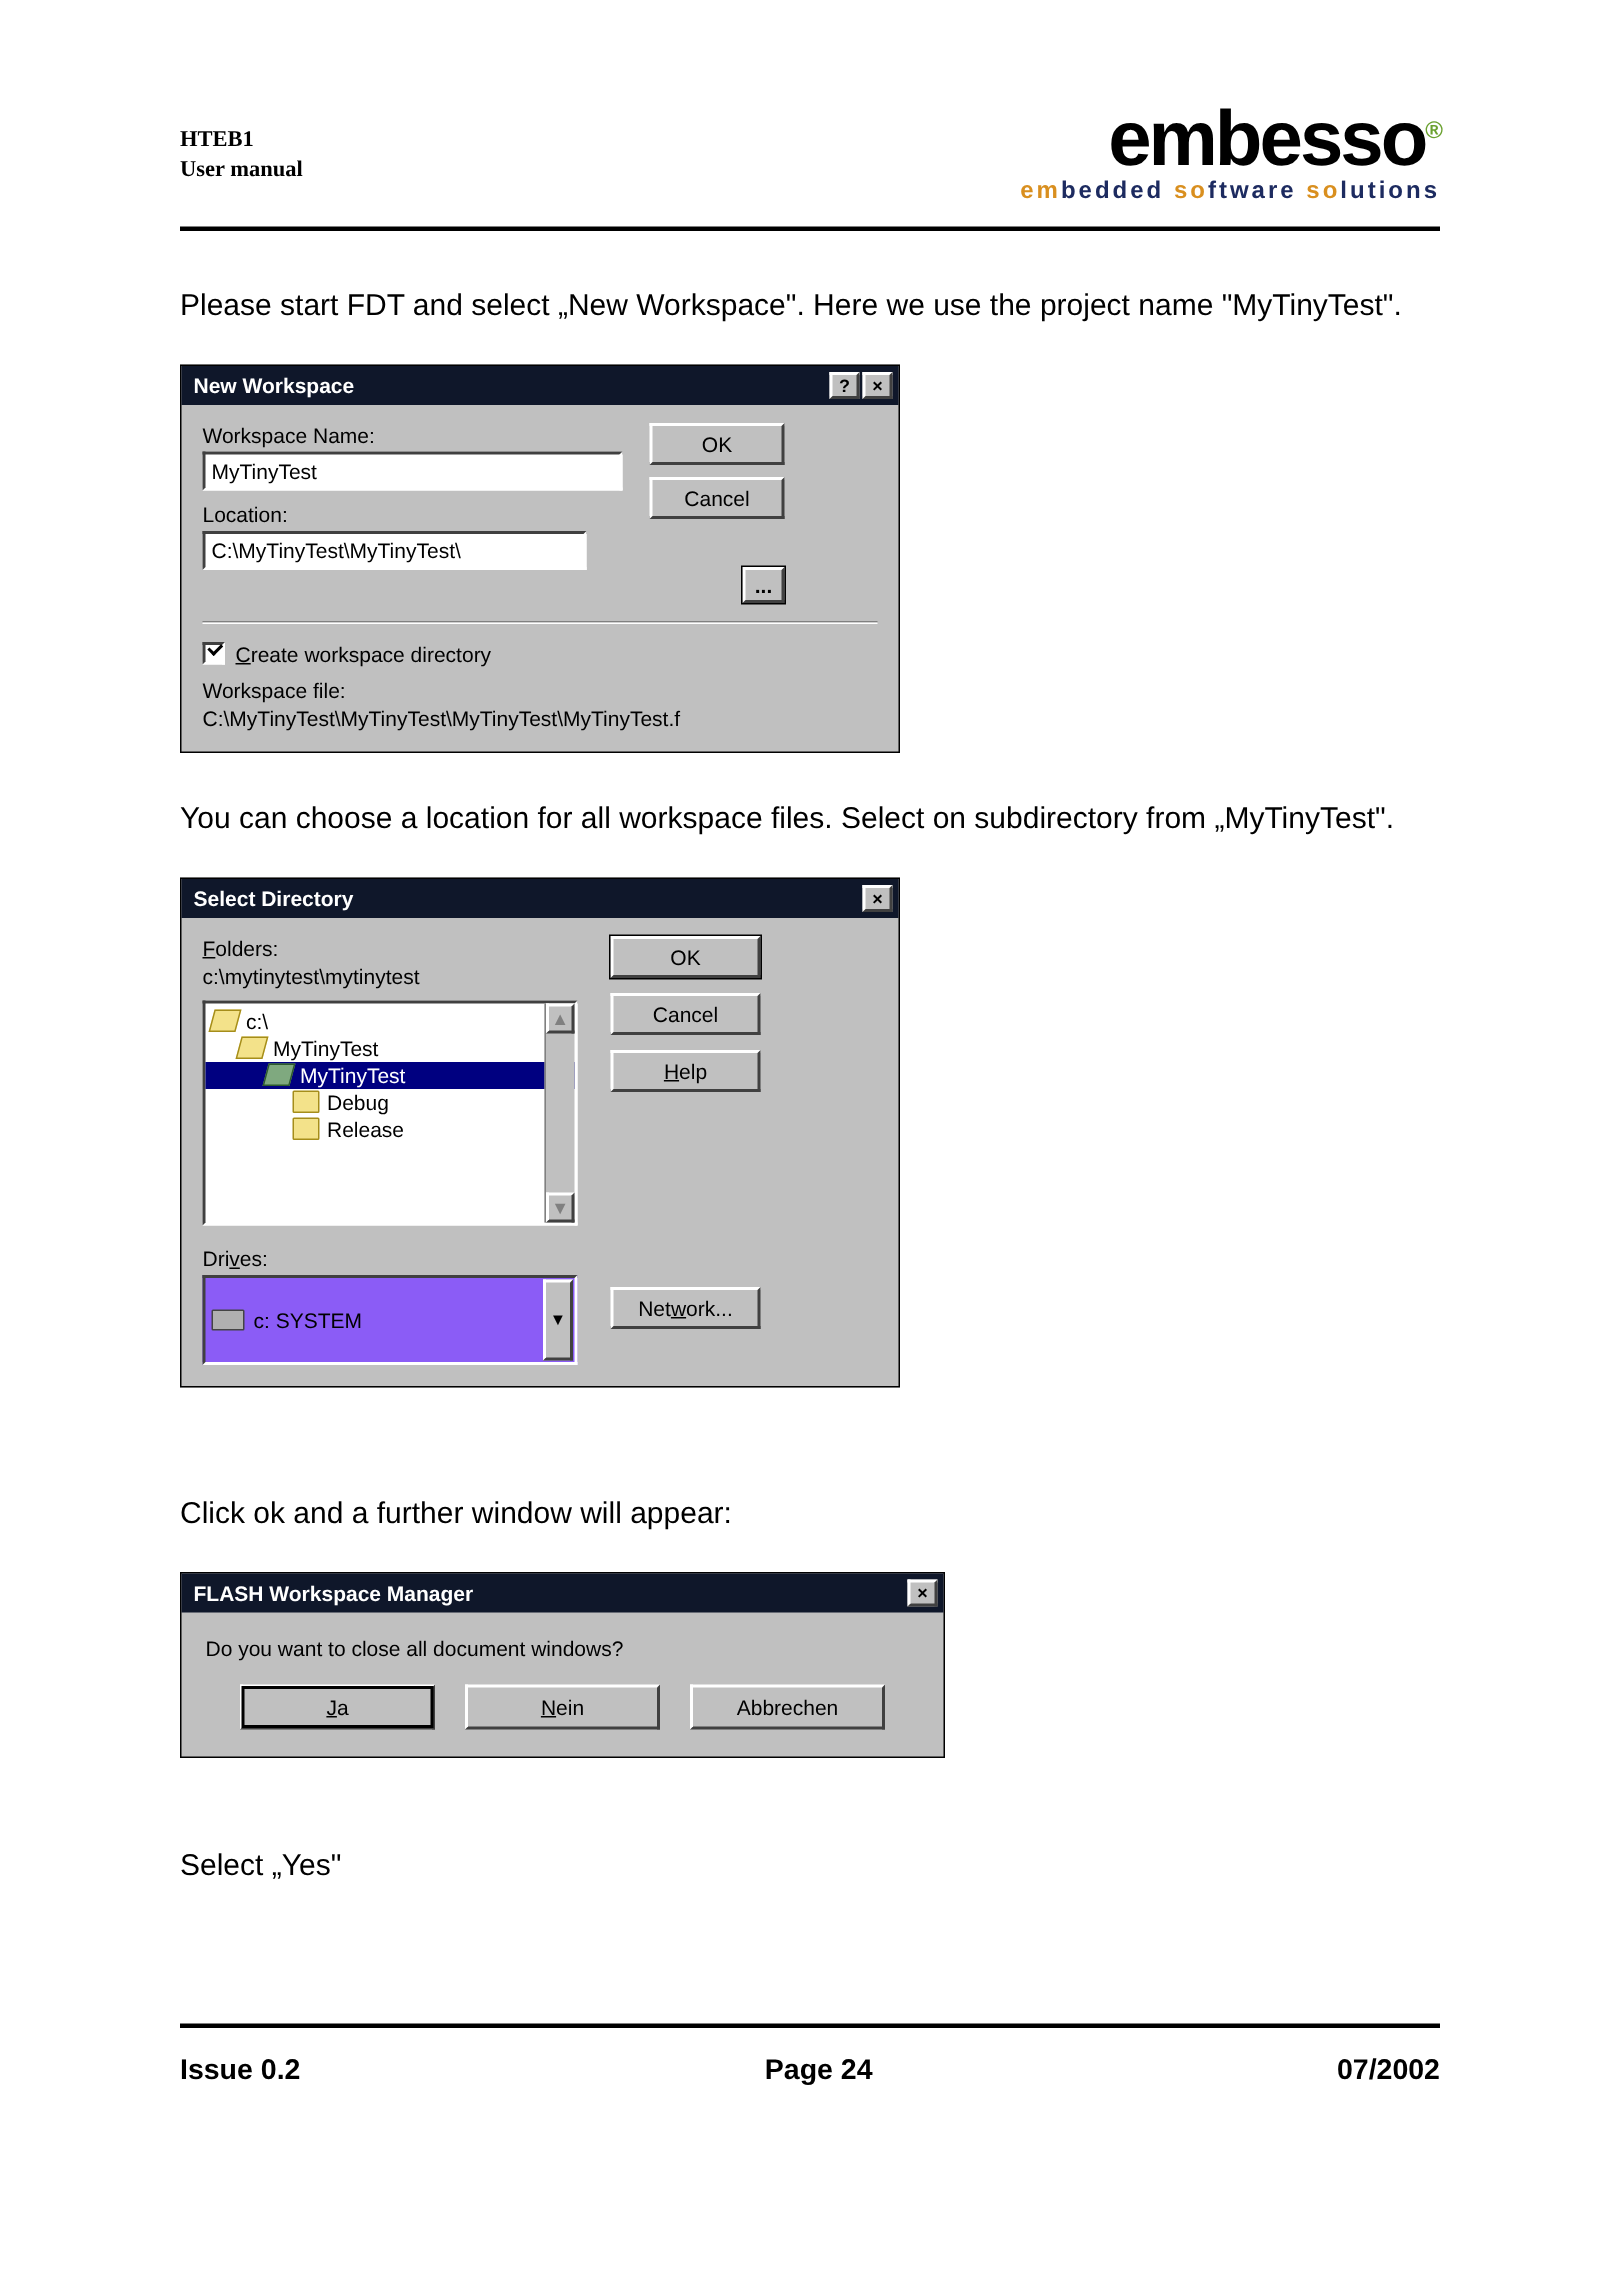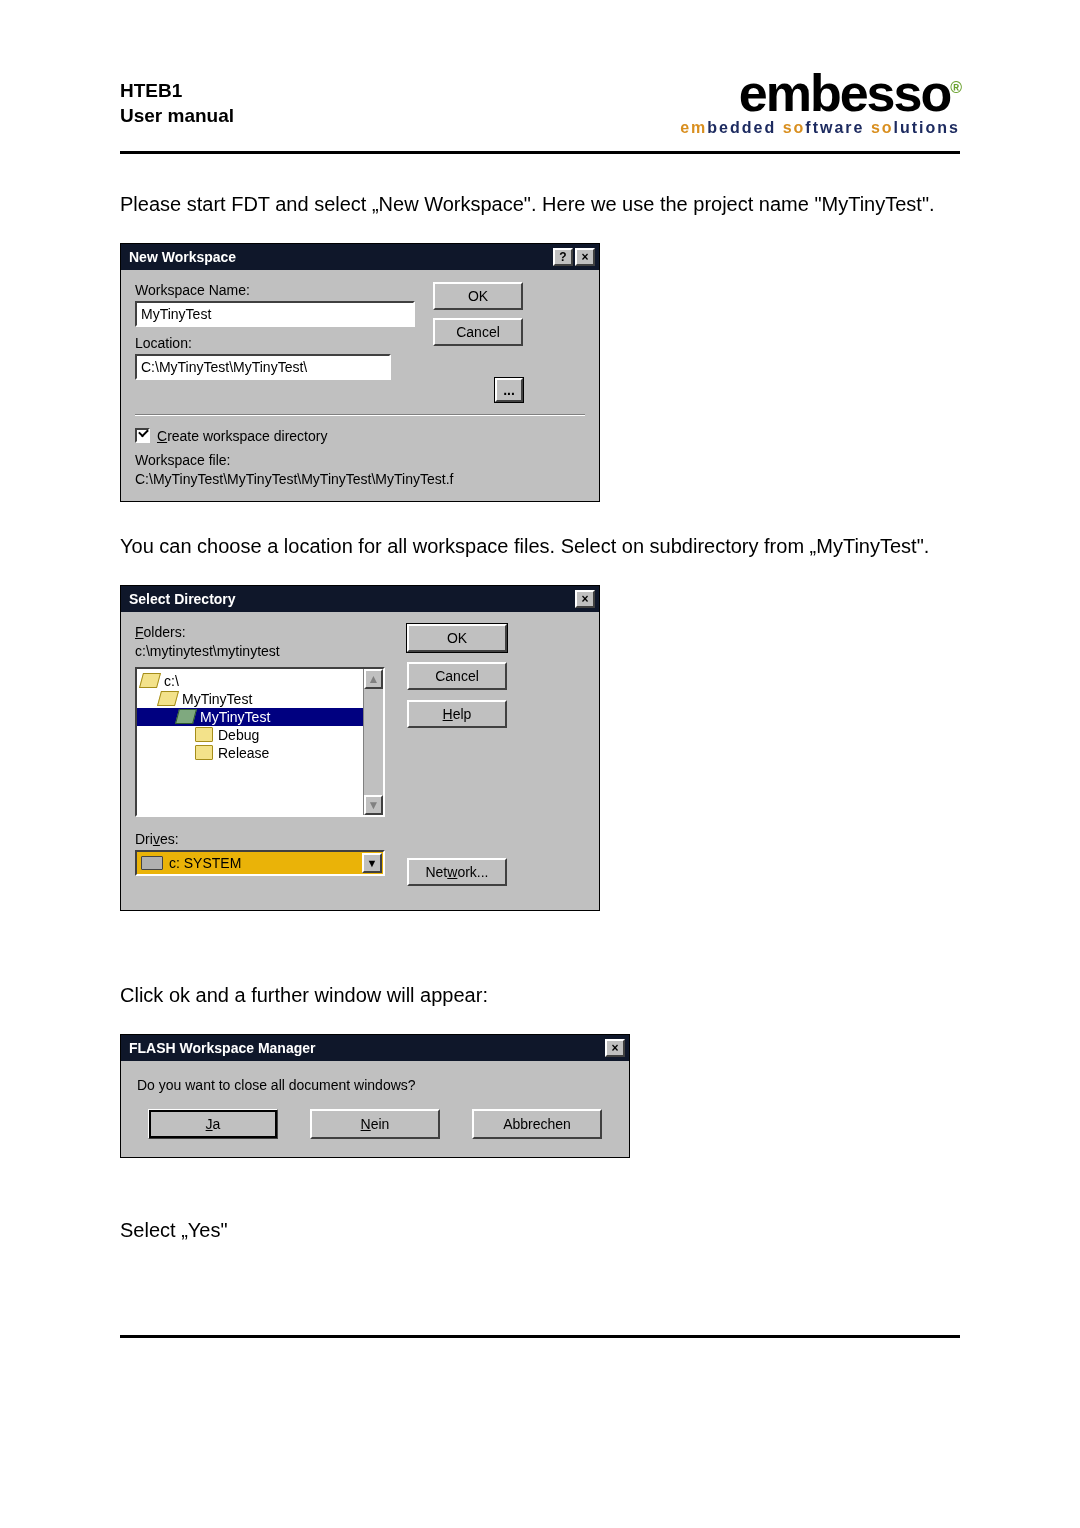--- a/index.html
+++ b/index.html
@@ -13,21 +13,21 @@
   }
   .page {
     padding: 70px 120px 60px 120px;
   }
   .header-row {
     display: flex;
     justify-content: space-between;
     align-items: center;
     margin-bottom: 8px;
   }
-  .header-text { font-weight: bold; font-size: 19px; line-height: 1.35; }
+  .header-text { font-weight: bold; font-size: 15px; line-height: 1.35; font-family: Liberation Serif, serif; }
   .logo { text-align: right; }
   .logo-top { font-size: 52px; font-weight: 900; letter-spacing: -2px; line-height: 0.9; }
   .logo-top .trademark { font-size: 16px; color: #6aa12f; vertical-align: super; font-weight: bold; }
   .logo-sub { font-size: 16px; letter-spacing: 2px; margin-top: 2px; }
   .logo-sub .orange { color: #d98f1f; font-weight: bold; }
   .logo-sub .dkblue { color: #1d2b60; font-weight: bold; }
   .hr1 { border: none; border-top: 3px solid #000; margin: 14px 0 36px 0; }
   .body-text { font-size: 20px; line-height: 1.45; margin: 0 0 24px 0; }
 
   
@@ -170,45 +170,45 @@
   }
   .scroll-stub .sbtn {
     height: 20px;
     border-top: 2px solid #fff; border-left: 2px solid #fff;
     border-right: 2px solid #404040; border-bottom: 2px solid #404040;
     display: flex; align-items: center; justify-content: center;
     color: #808080; font-size: 12px;
   }
   .sd .right-col .btn { margin-bottom: 10px; width: 100px; }
   .drive-select {
-    background: #eab308;
+    background: #8b5cf6;
     border-top: 2px solid #404040; border-left: 2px solid #404040;
     border-right: 2px solid #fff; border-bottom: 2px solid #fff;
-    padding: 3px 4px;
+    padding: 20px 4px;
     width: 250px;
     display: flex; align-items: center;
     position: relative;
   }
   .drive-select .dd {
     position: absolute; right: 1px; top: 1px; bottom: 1px; width: 20px;
     background: #c0c0c0;
     border-top: 2px solid #fff; border-left: 2px solid #fff;
     border-right: 2px solid #404040; border-bottom: 2px solid #404040;
     display: flex; align-items: center; justify-content: center; font-size: 11px;
   }
   .ico.drive {
     width: 22px; height: 14px; background: #b0b0b0;
     border: 1px solid #444; border-radius: 1px; margin-right: 6px;
   }
   .underline-first::first-letter { text-decoration: underline; }
 
   
   .fwm { width: 510px; }
   .fwm .dlg-body { padding: 16px 16px 18px 16px; }
-  .fwm .btn-row { display: flex; gap: 32px; margin-top: 16px; justify-content: center; }
+  .fwm .btn-row { display: flex; gap: 20px; margin-top: 16px; justify-content: center; }
   .fwm .btn { width: 130px; padding: 5px 0; }
   .fwm .btn.default {
     outline: 2px solid #000;
     border-top: 2px solid #fff; border-left: 2px solid #fff;
     border-right: 2px solid #404040; border-bottom: 2px solid #404040;
   }
   .dotted {
     outline: 1px dotted #000;
     outline-offset: -3px;
   }
@@ -349,13 +349,18 @@
         <div class="btn default dotted"><u>J</u>a</div>
         <div class="btn"><u>N</u>ein</div>
         <div class="btn">Abbrechen</div>
       </div>
     </div>
   </div>
 
   <p class="body-text" style="margin-top:28px">Select „Yes"</p>
 
   <hr class="hr2">
+  <div class="footer">
+    <span>Issue 0.2</span>
+    <span>Page 24</span>
+    <span>07/2002</span>
+  </div>
 </div>
 
 </body></html>

